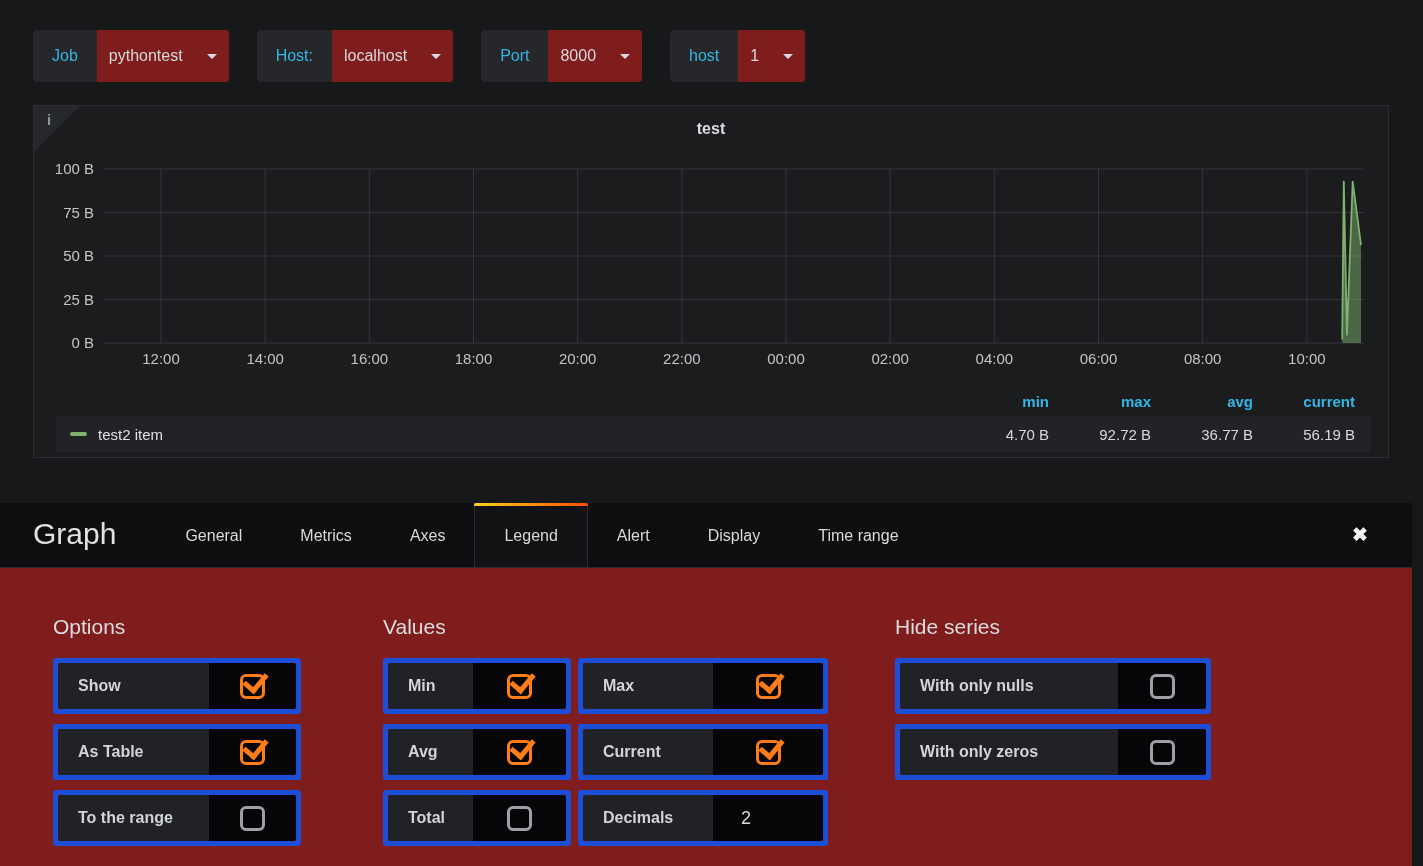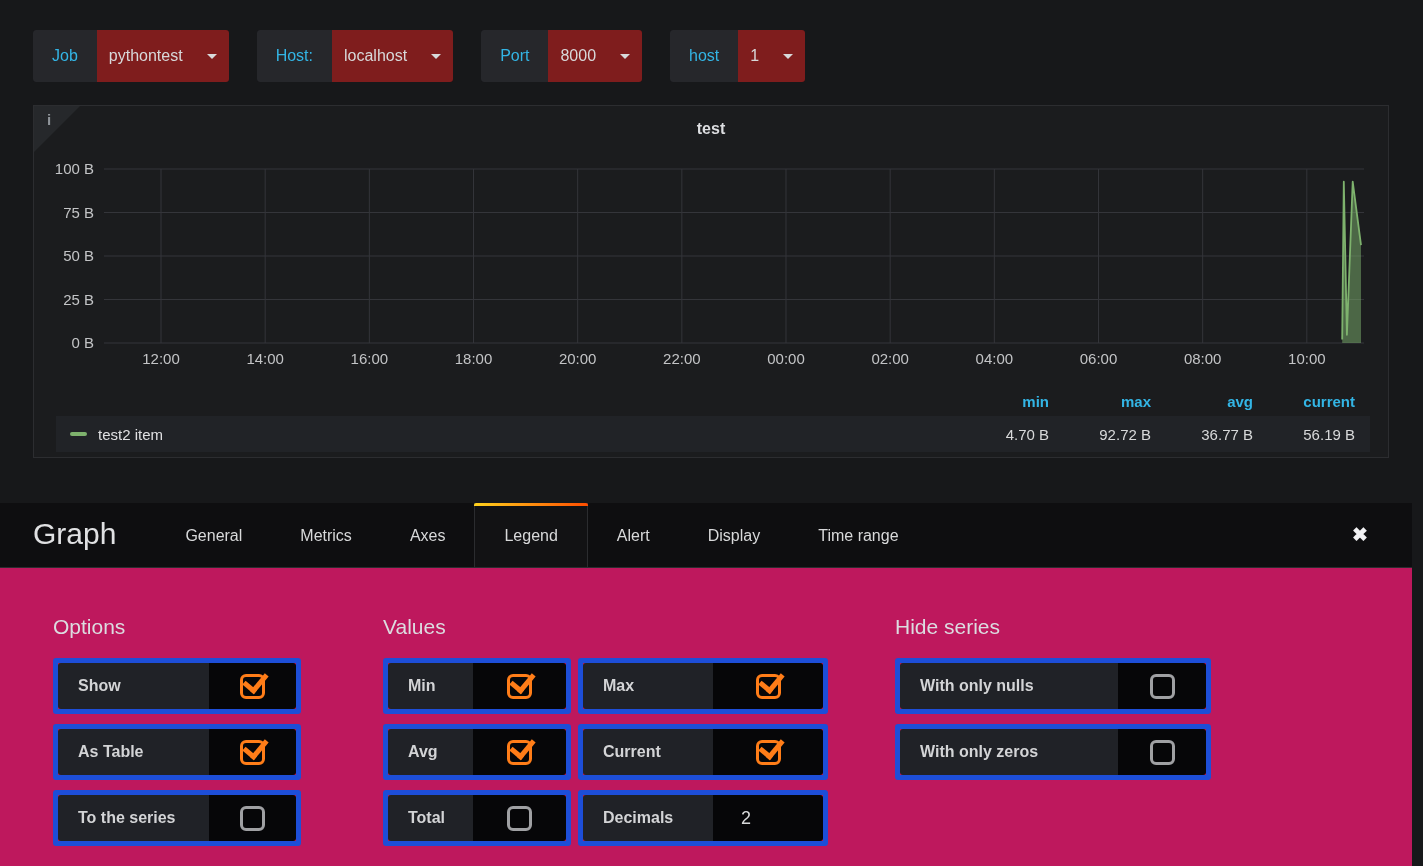--- a/index.html
+++ b/index.html
@@ -29,21 +29,21 @@
   .lg-row { display:flex; align-items:center; }
   .lg-head { height:24px; }
   .lg-name { flex:1; display:flex; align-items:center; padding-left:14px; }
   .lg-col { width:102px; padding-right:15px; text-align:right; font-size:15px; }
   .lg-head .lg-col { color:var(--cyan); font-weight:bold; }
   .lg-series { height:36px; margin-top:3px; background:#212327; color:#d8d9da; }
   .swatch { display:inline-block; width:17px; height:4px; border-radius:2px; background:var(--green); margin-right:11px; }
   .series-name { font-size:15px; color:#e0e0e2; cursor:pointer; }
 
   
-  .editor { position:absolute; top:503px; left:0; width:1412px; height:363px; background:#be185d; }
+  .editor { position:absolute; top:503px; left:0; width:1412px; height:363px; background:#7f1d1d; }
   .editor-header { position:relative; height:65px; background:#0e0e10; border-bottom:1px solid #2b2c2f; display:flex; }
   .editor-title { font-size:30px; color:#e0e1e3; line-height:62px; padding-left:33px; margin-right:40px; }
   .tab { font-size:16px; color:#d8d9da; line-height:65px; padding:0 29px; cursor:pointer; }
   .tab.active { position:relative; background:#121214; border:1px solid #2b2c2f; border-top:none;
                 margin-bottom:-1px; z-index:2; border-radius:0 0 0 0; }
   .tab.active::before { content:''; position:absolute; top:0; left:-1px; right:-1px; height:3px;
                 border-radius:2px 2px 0 0;
                 background:linear-gradient(to right, var(--grad1), var(--grad2)); }
   .close-x { position:absolute; right:44px; top:20px; font-size:19px; font-weight:bold; color:#f2f2f4; cursor:pointer; }
 
@@ -191,21 +191,21 @@
         <span class="cb checked"></span>
       </div>
     </div>
     <div class="opt-row">
       <div class="opt-label w-l157">As Table</div>
       <div class="opt-check w-c91">
         <span class="cb checked"></span>
       </div>
     </div>
     <div class="opt-row">
-      <div class="opt-label w-l157">To the series</div>
+      <div class="opt-label w-l157">To the range</div>
       <div class="opt-check w-c91">
         <span class="cb unchecked"></span>
       </div>
     </div>
   </div>
 
   <div class="section sec-values">
     <div class="section-title">Values</div>
     <div class="values-cols">
       <div>

